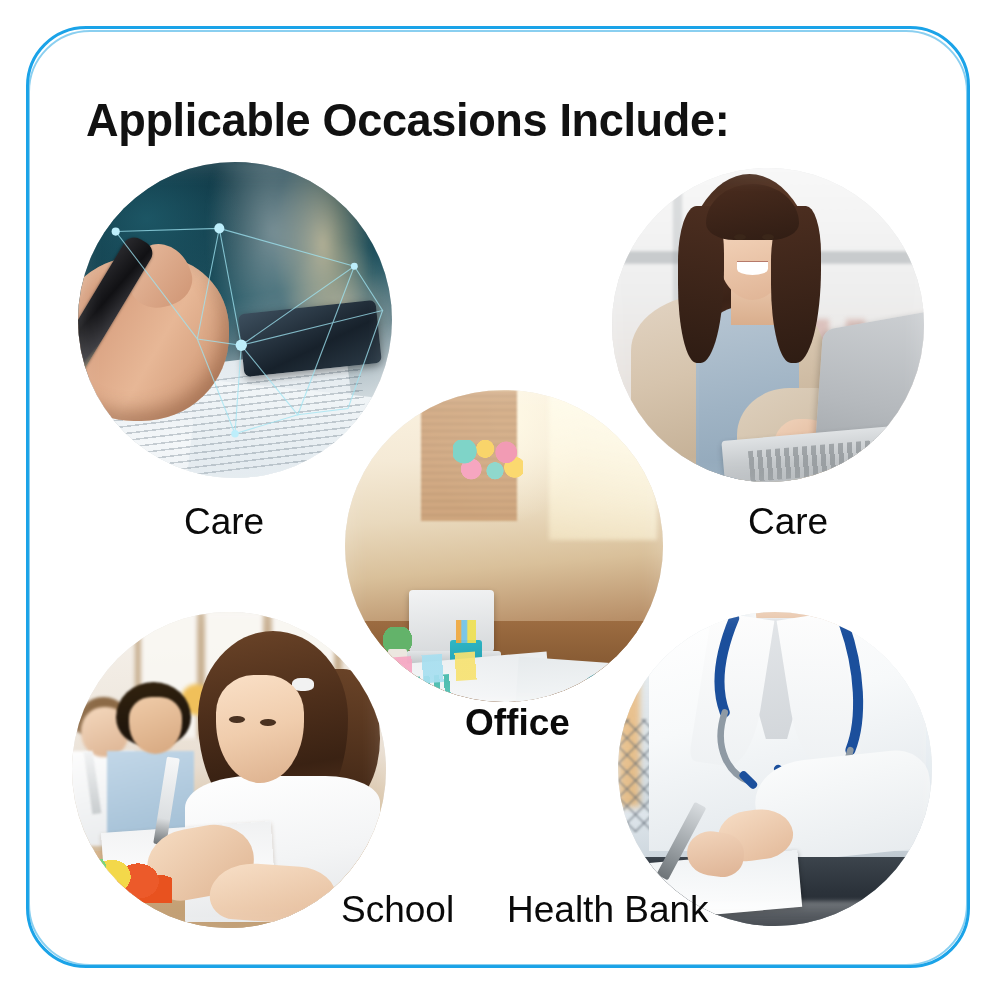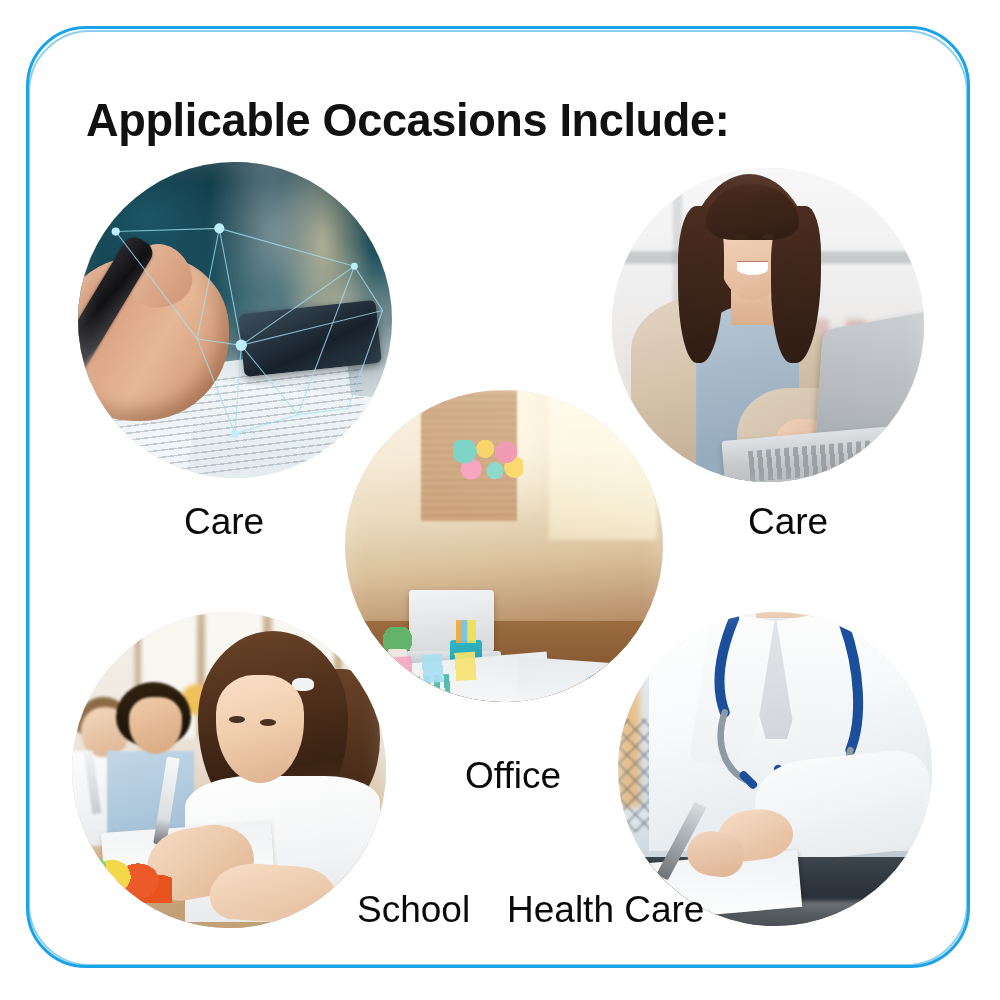--- a/index.html
+++ b/index.html
@@ -595,21 +595,21 @@
     <div class="off-laptop"></div>
     <div class="off-plant"></div>
     <div class="off-cup"></div>
     <div class="off-papers"></div>
     <div class="off-papers2"></div>
     <div class="off-chart"></div>
     <div class="off-pie"></div>
     <div class="off-sticky"></div>
     <div class="vig"></div>
   </div>
-  <div class="label" style="left:465px;top:757px;">Office</div>
+  <div class="label" style="left:465px;top:704px;font-weight:bold;">Office</div>
 
   <div class="photo" id="c-school">
     <div class="layer sch-bg"></div>
     <div class="sch-shelf"></div>
     <div class="sch-toys"></div>
     <div class="sch-kid1-body"></div>
     <div class="sch-kid1-hair"></div>
     <div class="sch-kid1-head"></div>
     <div class="sch-kid2-body"></div>
     <div class="sch-kid2-hair"></div>
@@ -623,21 +623,21 @@
     <div class="sch-girl-eye" style="left:50%;top:33%;"></div>
     <div class="sch-girl-eye" style="left:60%;top:34%;"></div>
     <div class="sch-paper"></div>
     <div class="sch-pen"></div>
     <div class="sch-pen2"></div>
     <div class="sch-arm"></div>
     <div class="sch-arm2"></div>
     <div class="sch-foam"></div>
     <div class="vig"></div>
   </div>
-  <div class="label" style="left:357px;top:891px;">School</div>
+  <div class="label" style="left:341px;top:891px;">School</div>
 
   <div class="photo" id="c-health">
     <div class="layer hc-bg"></div>
     <div class="hc-blurbg"></div>
     <div class="hc-lattice"></div>
     <div class="hc-neck"></div>
     <div class="hc-sweater"></div>
     <div class="hc-coat"></div>
     <div class="hc-lapelL"></div>
     <div class="hc-lapelR"></div>
@@ -661,15 +661,15 @@
     </div>
     <div class="hc-arm"></div>
     <div class="hc-desk"></div>
     <div class="hc-paper"></div>
     <div class="hc-pen"></div>
     <div class="hc-hand"></div>
     <div class="hc-hand2"></div>
     <div class="hc-reflect"></div>
     <div class="vig"></div>
   </div>
-  <div class="label" style="left:507px;top:891px;">Health Care</div>
+  <div class="label" style="left:507px;top:891px;">Health Bank</div>
 
 </div>
 
 </body></html>

